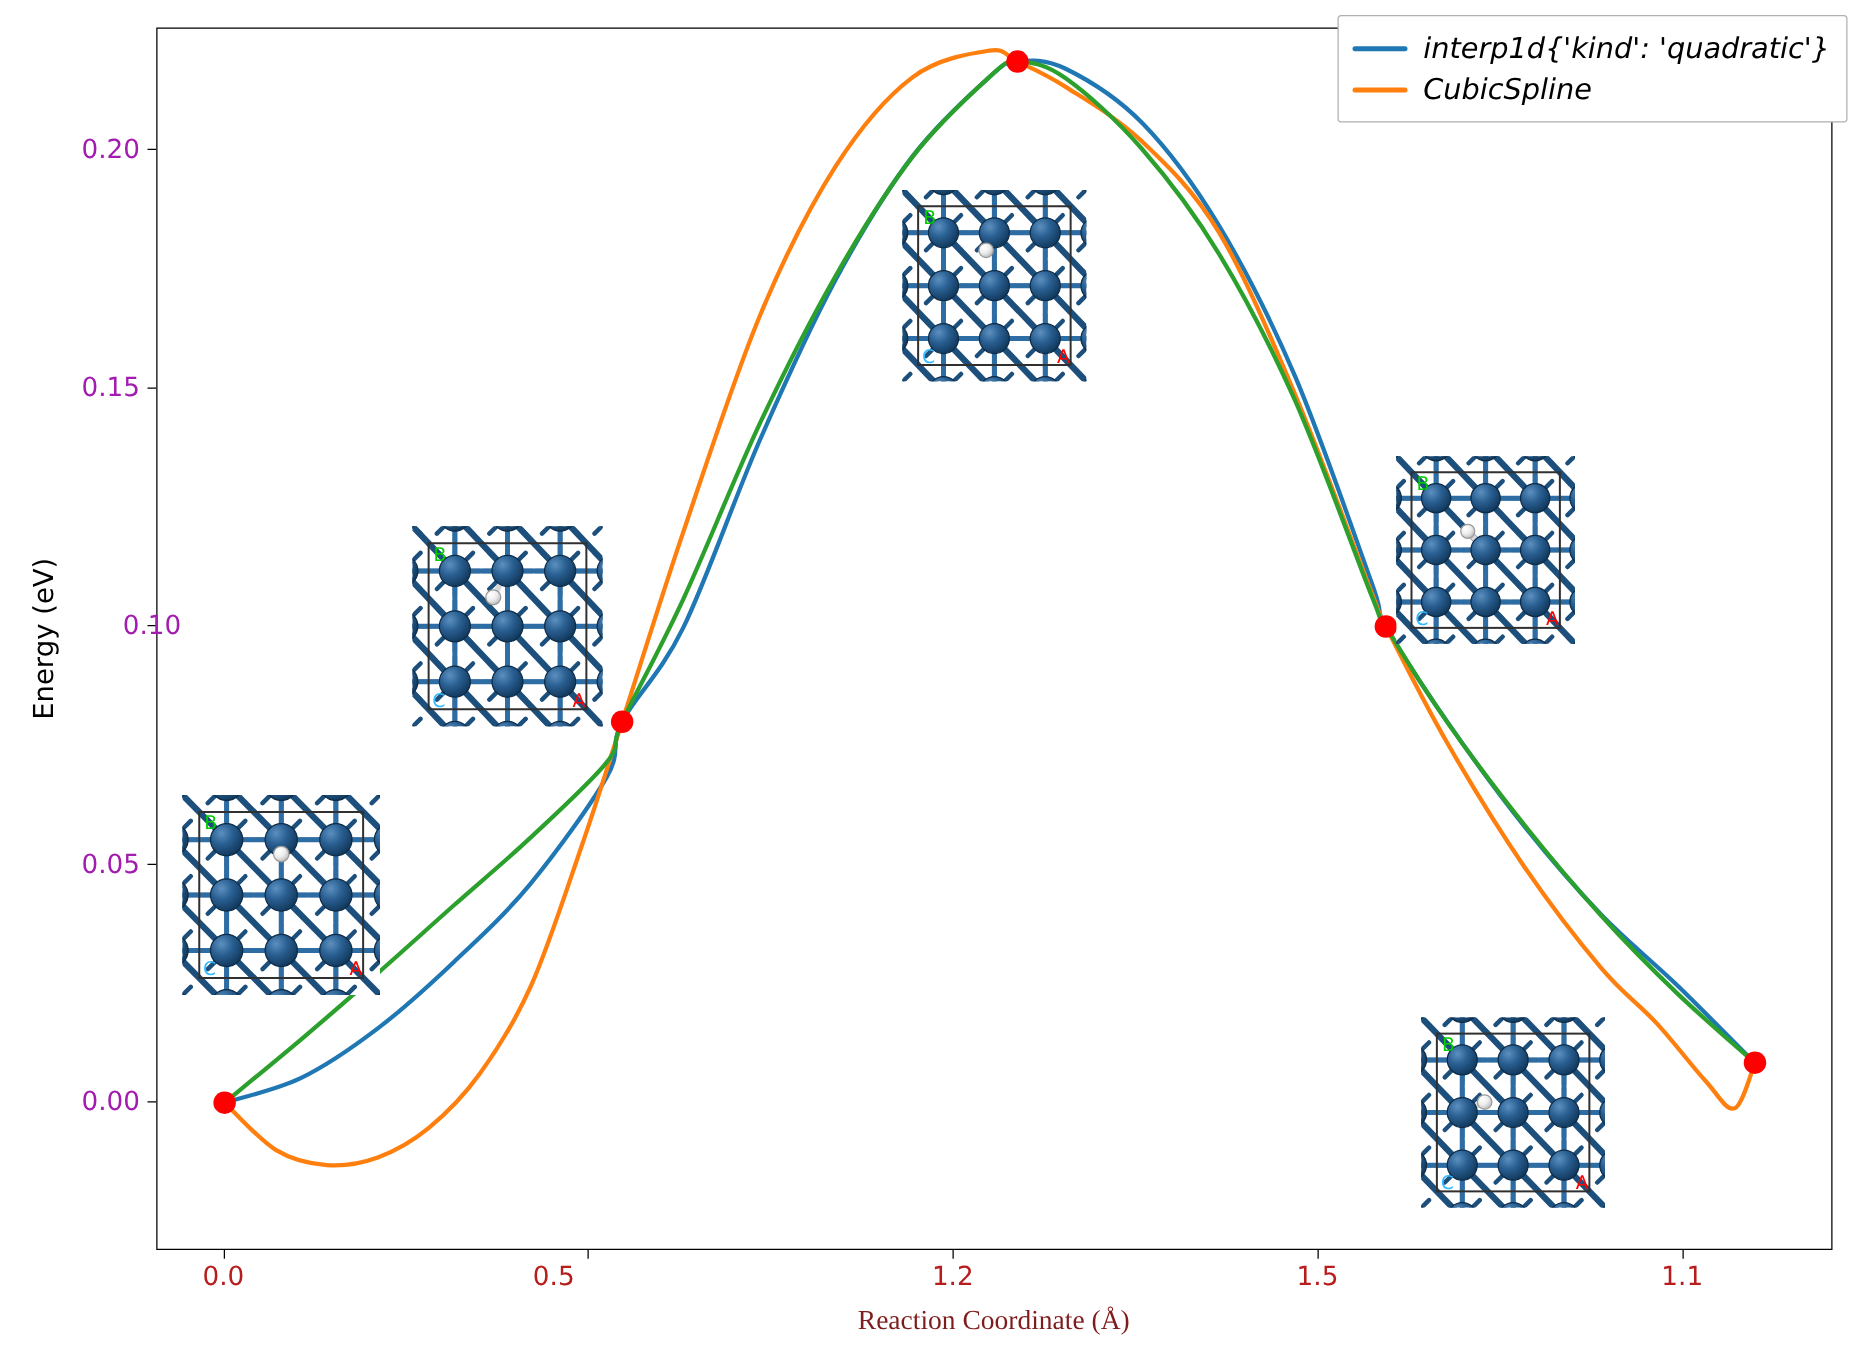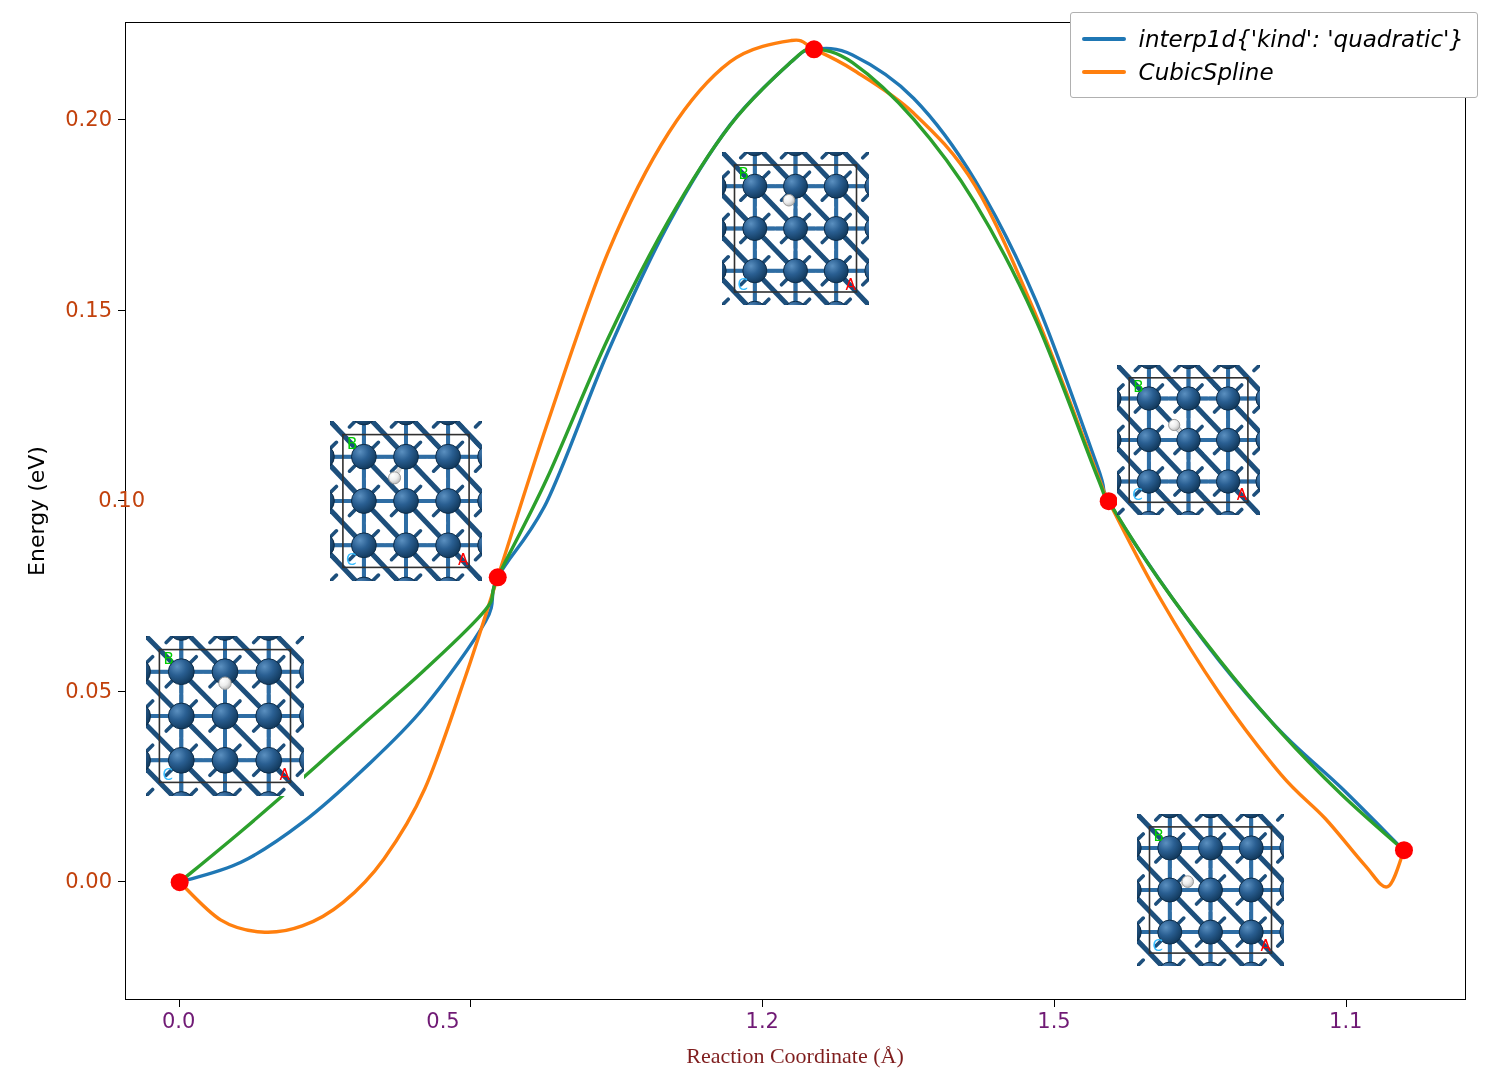--- a/index.html
+++ b/index.html
@@ -8,23 +8,23 @@
   #figure{position:relative;width:1490px;height:1083px;background:#ffffff;}
 
   
   #axes{position:absolute;left:125px;top:22px;width:1341px;height:978px;
         border:1.6px solid #000;box-sizing:border-box;background:#fff;}
   #plotsvg{position:absolute;left:0;top:0;width:1341px;height:978px;overflow:visible;}
 
   
   .xtick{position:absolute;width:1px;height:7px;background:#000;top:1000px;}
   .ytick{position:absolute;height:1px;width:7px;background:#000;left:118px;}
-  .xticklabel{position:absolute;top:1009px;font-size:21px;color:#701a75;
+  .xticklabel{position:absolute;top:1009px;font-size:21px;color:#b91c1c;
               transform:translateX(-50%);white-space:nowrap;}
-  .yticklabel{position:absolute;left:112px;font-size:21px;color:#c2410c;
+  .yticklabel{position:absolute;left:112px;font-size:21px;color:#a21caf;
               transform:translate(-100%,-50%);white-space:nowrap;}
 
   #xlabel{position:absolute;left:795px;top:1043px;font-size:22px;color:#7f1d1d;
           transform:translateX(-50%);white-space:nowrap;font-family:Liberation Serif, serif;}
   #ylabel{position:absolute;left:36px;top:511px;font-size:22px;color:#000;
           transform:translate(-50%,-50%) rotate(-90deg);white-space:nowrap;}
 
   
   #legend{position:absolute;right:12px;top:12px;background:#fff;
           border:1px solid #b0b0b0;border-radius:3px;padding:9px 13px 9px 11px;

